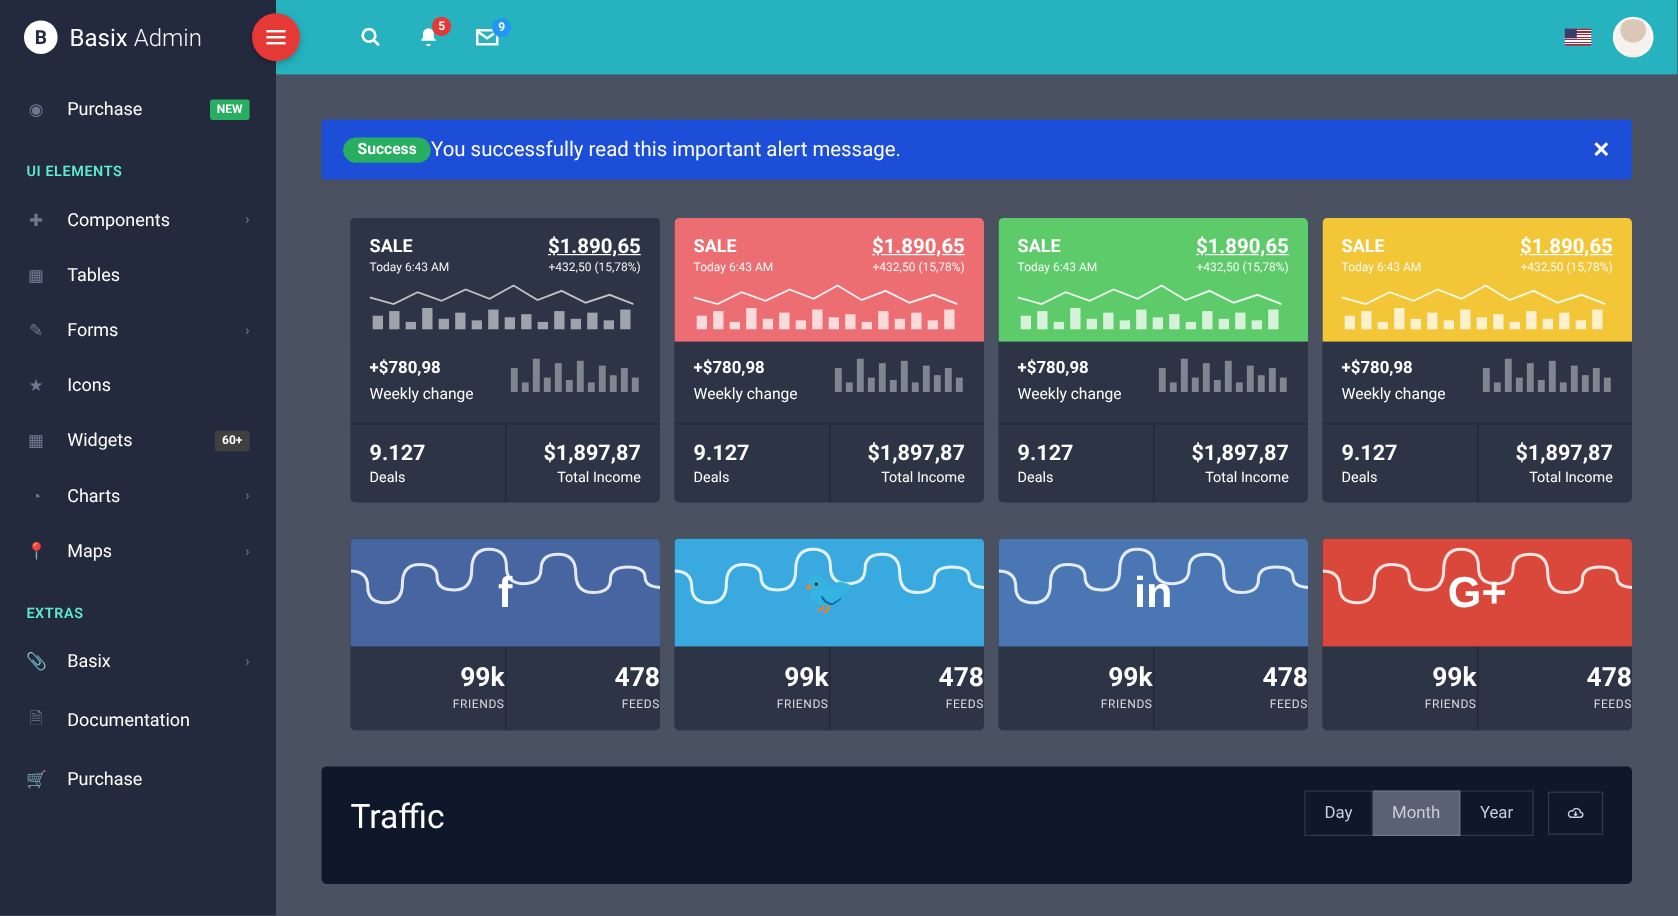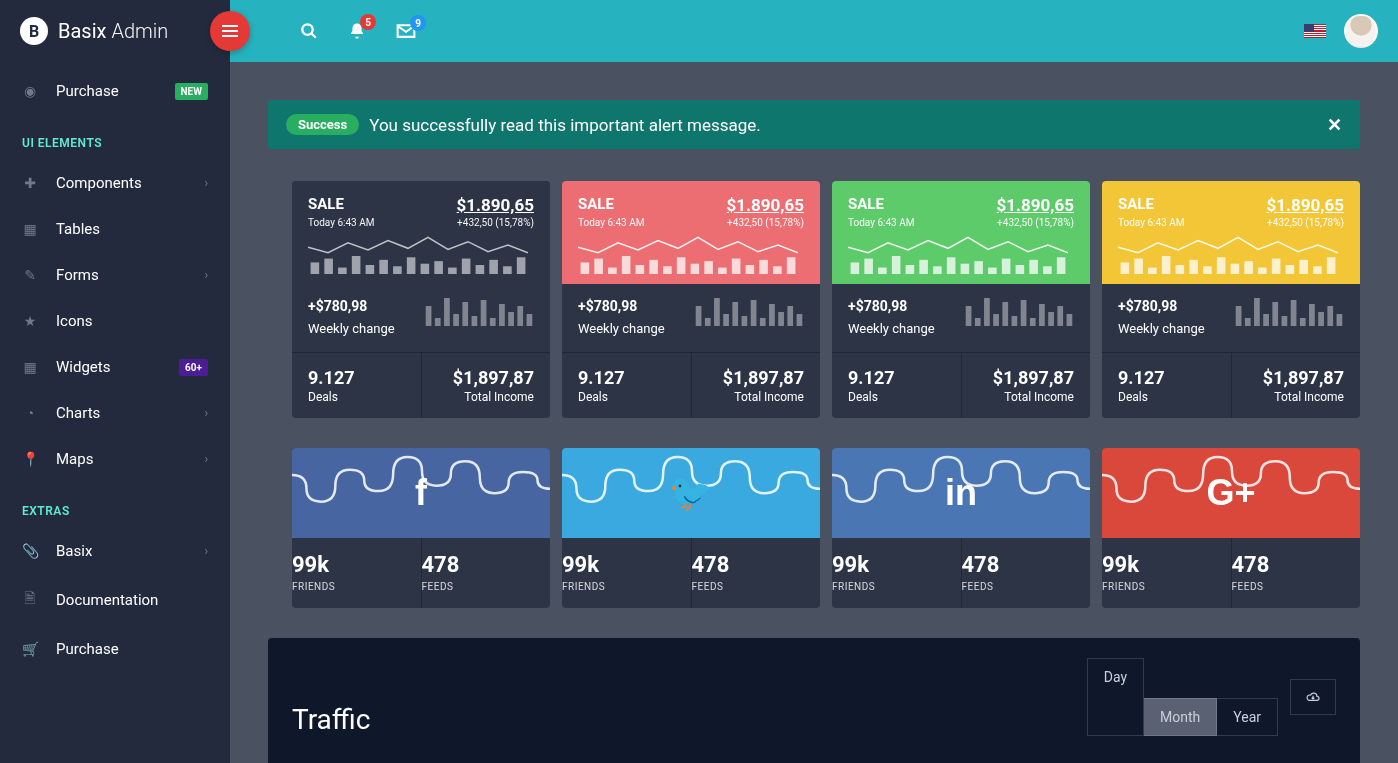--- a/index.html
+++ b/index.html
@@ -55,21 +55,21 @@
   gap: 18px;
 }
 .nav-ico { width: 16px; color: #6f7891; text-align: center; font-size: 14px; }
 .nav-label { flex: 1; }
 .nav-chev { color: #6f7891; font-size: 12px; }
 .badge-new {
   background: #27ae60; color: #fff; font-size: 10px; font-weight: 700;
   padding: 3px 6px; border-radius: 2px;
 }
 .badge-60 {
-  background: #4c1d95; color: #fff; font-size: 10px; font-weight: 700;
+  background: #404040; color: #fff; font-size: 10px; font-weight: 700;
   padding: 3px 6px; border-radius: 2px;
 }
 
 
 .main { flex: 1; display: flex; flex-direction: column; }
 .topbar {
   height: 62px;
   background: #27b2bf;
   display: flex;
   align-items: center;
@@ -101,25 +101,24 @@
 .top-right { margin-left: auto; display: flex; align-items: center; gap: 18px; }
 .flag { width: 22px; height: 14px; background:
   linear-gradient(#b22234 0 7.7%, #fff 7.7% 15.4%, #b22234 15.4% 23%, #fff 23% 30.8%, #b22234 30.8% 38.4%, #fff 38.4% 46.1%, #b22234 46.1% 53.8%, #fff 53.8% 61.5%, #b22234 61.5% 69.2%, #fff 69.2% 76.9%, #b22234 76.9% 84.6%, #fff 84.6% 92.3%, #b22234 92.3% 100%);
   position: relative; }
 .flag::before { content:""; position:absolute; left:0; top:0; width:44%; height:53.8%; background:#3c3b6e; }
 .avatar { width:34px; height:34px; border-radius:50%; background: radial-gradient(circle at 50% 30%, #d9c7b8 0 40%, #f7f2ee 42% 100%); border:2px solid rgba(255,255,255,.6); }
 
 
 .content { padding: 38px; overflow-y: auto; flex: 1; }
 .alert {
-  background: #0f766e;
+  background: #1d4ed8;
   border-radius: 3px;
   padding: 14px 18px;
   display: flex; align-items: center;
-  gap: 10px;
   margin-bottom: 32px;
 }
 .alert-pill {
   background: #27ae60; color:#fff; font-weight:700; font-size:13px;
   padding: 3px 12px; border-radius: 12px;
 }
 .alert-text { font-size: 17px; }
 .alert-close { margin-left:auto; cursor:pointer; font-size:18px; font-weight:700; }
 
 .grid4 {
@@ -158,36 +157,36 @@
 .sale-bot > div:last-child { text-align:right; }
 
 .social-card { background:#2d3446; border-radius:4px; overflow:hidden; }
 .social-top { height:90px; display:flex; align-items:center; justify-content:center; position:relative; overflow:hidden; }
 .social-top.fb { background:#4765a0; }
 .social-top.tw { background:#3aa9e0; }
 .social-top.li { background:#4a77b4; }
 .social-top.gp { background:#d9483b; }
 .social-ico { color:#fff; font-size:36px; font-weight:700; z-index:2; font-family: Arial, sans-serif; }
 .social-bot { display:flex; }
-.social-bot > div { flex:1; text-align:left; padding:14px 0 16px; }
+.social-bot > div { flex:1; text-align:right; padding:14px 0 16px; }
 .social-bot > div:first-child { border-right:1px solid rgba(0,0,0,.25); }
 .social-bot .num { font-size:22px; font-weight:700; }
 .social-bot .lbl { font-size:10px; letter-spacing:.5px; margin-top:4px; opacity:.8; }
 
 .traffic-card {
   background:#0f172a; border-radius:4px; padding:20px 24px 40px;
   display:flex; align-items:flex-end; justify-content:space-between;
 }
 .traffic-title { font-size:28px; font-weight:400; }
 .period-tabs { display:flex; align-items:stretch; }
 .period-tabs .tab {
   padding:10px 16px; border:1px solid rgba(255,255,255,.15);
   font-size:14px; cursor:pointer; color:#c9ced9;
 }
-.period-tabs .tab + .tab { border-left:none;margin-top:40px; }
+.period-tabs .tab + .tab { border-left:none; }
 .period-tabs .tab.active { background:#5a6172; }
 .period-tabs .dl { border-left:none; margin-left:12px; border:1px solid rgba(255,255,255,.15); padding:10px 14px; cursor:pointer; }
 
 svg { display:block; }
 </style>
 </head>
 <body>
 
 <div class="layout">
 

